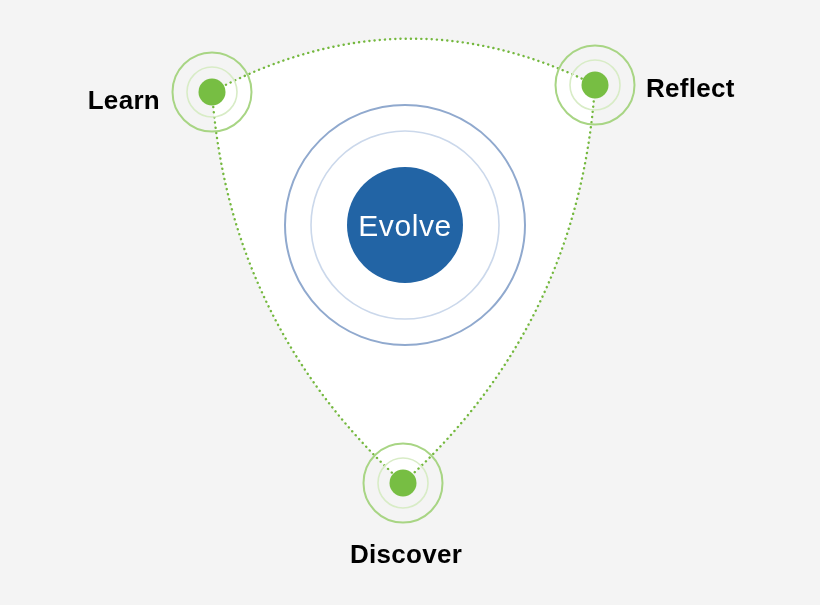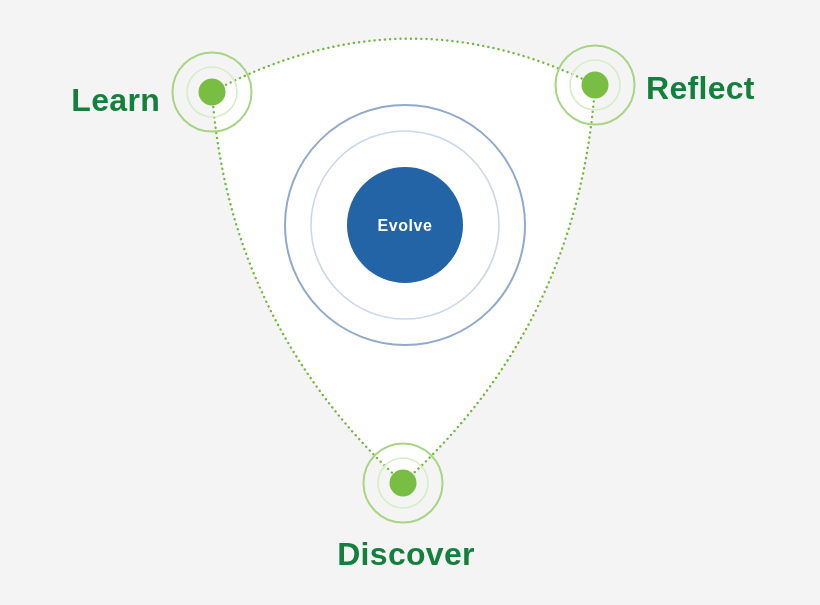--- a/index.html
+++ b/index.html
@@ -15,22 +15,22 @@
     overflow: hidden;
     font-family: "Liberation Sans", sans-serif;
   }
   .stage svg {
     position: absolute;
     left: 0;
     top: 0;
   }
   .node-label {
     position: absolute;
-    color: #15803d;
-    font-size: 32px;
+    color: #000000;
+    font-size: 26px;
     line-height: 28px;
     font-weight: 600;
     letter-spacing: 0.3px;
   }
   .label-learn {
     left: 46px;
     top: 86px;
     width: 114px;
     text-align: right;
   }
@@ -45,22 +45,22 @@
     top: 540px;
     width: 200px;
     text-align: center;
   }
   .center-label {
     position: absolute;
     left: 405px;
     top: 226px;
     transform: translate(-50%, -50%);
     color: #ffffff;
-    font-size: 16px;
-    font-weight: 700;
+    font-size: 30px;
+    font-weight: 400;
     letter-spacing: 0.6px;
   }
 </style>
 </head>
 <body>
 
 <div class="stage">
 
   <svg width="820" height="605" viewBox="0 0 820 605">
 

